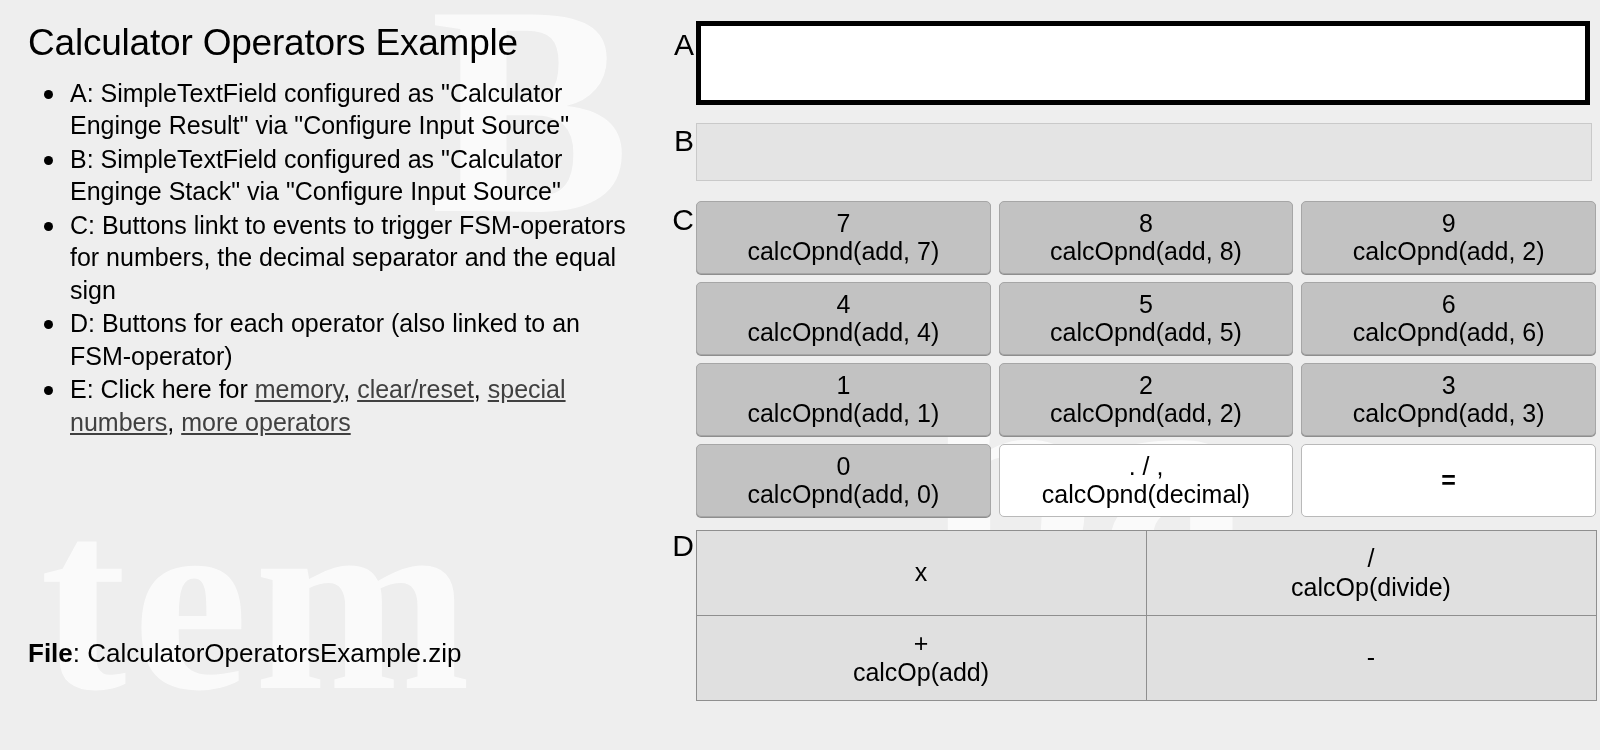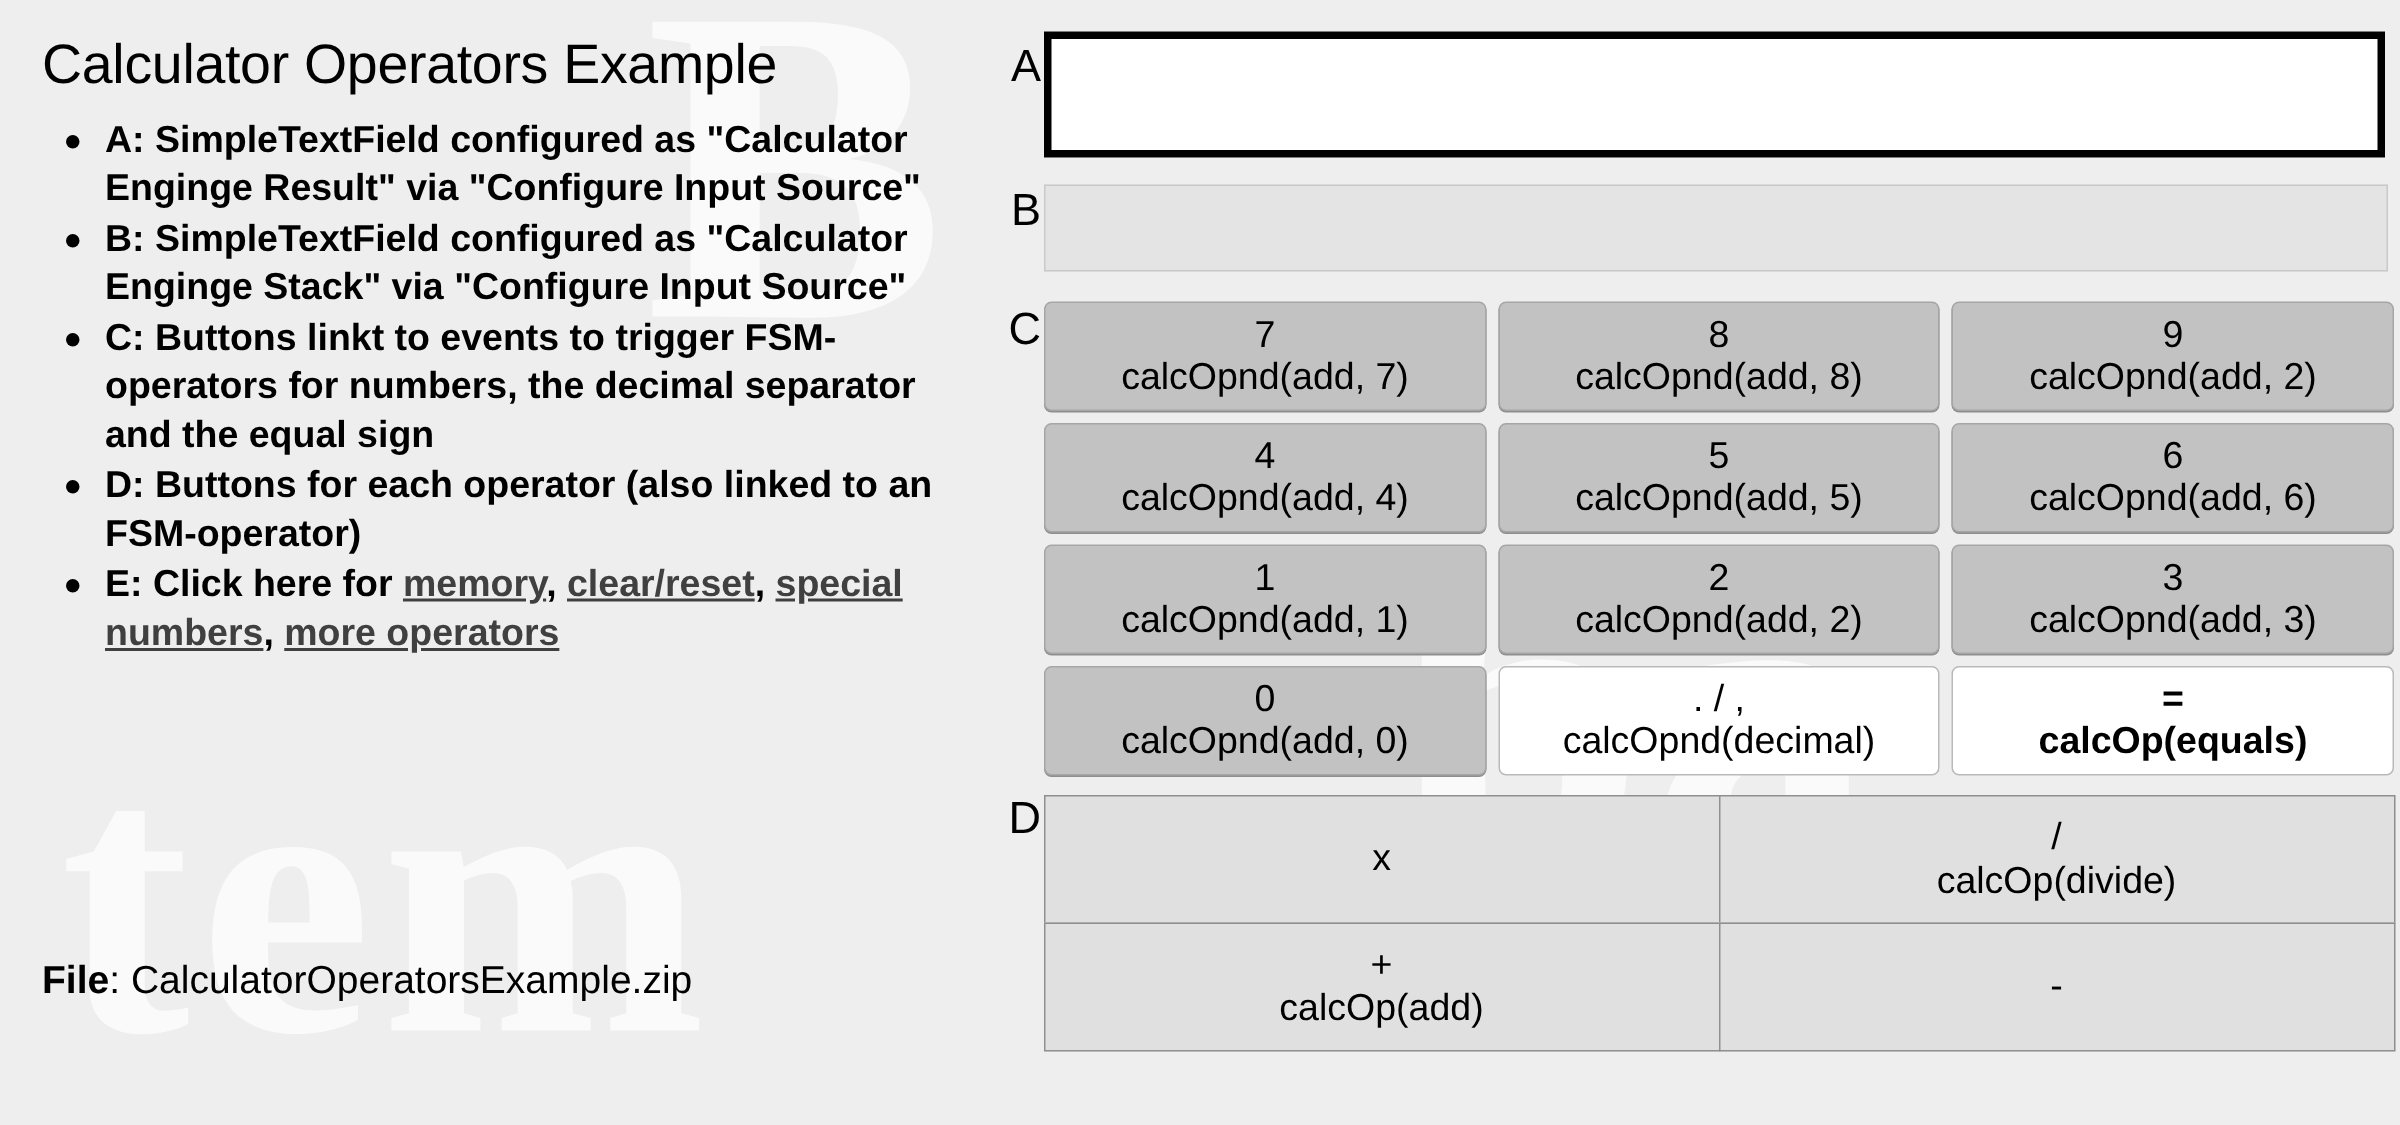--- a/index.html
+++ b/index.html
@@ -41,21 +41,20 @@
     margin:6px 0 14px 0; letter-spacing:-.2px;
   }
   ul.bullets{
     list-style:none; margin:0; padding:0;
     font-size:25px; line-height:1.30;
   }
   ul.bullets > li{
     position:relative;
     padding-left:42px;
     margin-bottom:1px;
-    font-weight:bold;
   }
   ul.bullets > li::before{
     content:"";
     position:absolute; left:16px; top:13px;
     width:9px;height:9px;border-radius:50%;
     background:#000;
   }
   .lnk{ text-decoration:underline; color:#404040; }
   .fileline{
     position:absolute; left:28px; top:638px;
@@ -222,21 +221,20 @@
       <div class="key digit">
           <span class="glyph">0</span>
           <span class="code">calcOpnd(add, 0)</span>
         </div>
       <div class="key plain">
           <span class="glyph">. / ,</span>
           <span class="code">calcOpnd(decimal)</span>
         </div>
       <div class="key plain bold">
           <span class="glyph">=</span>
-          <span class="code">calcOp(equals)</span>
         </div>
     </div>
 
     <div class="ops">
       <div class="opbtn">
           <span class="glyph">x</span>
         </div>
       <div class="opbtn">
           <span class="glyph">/</span>
           <span class="code">calcOp(divide)</span>

